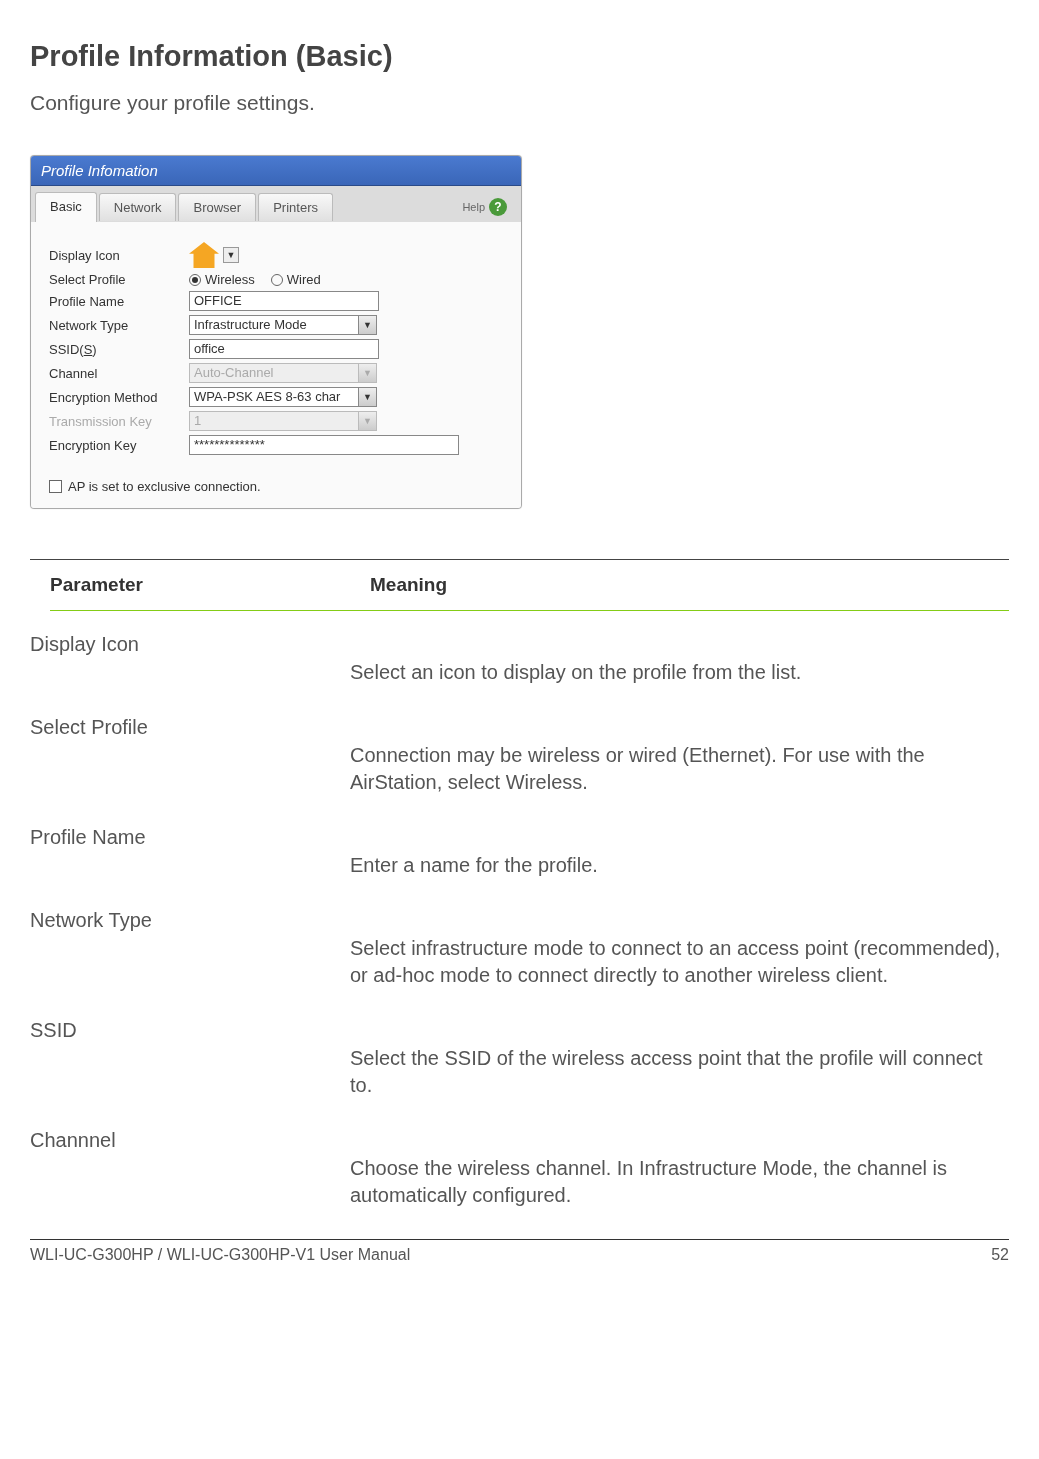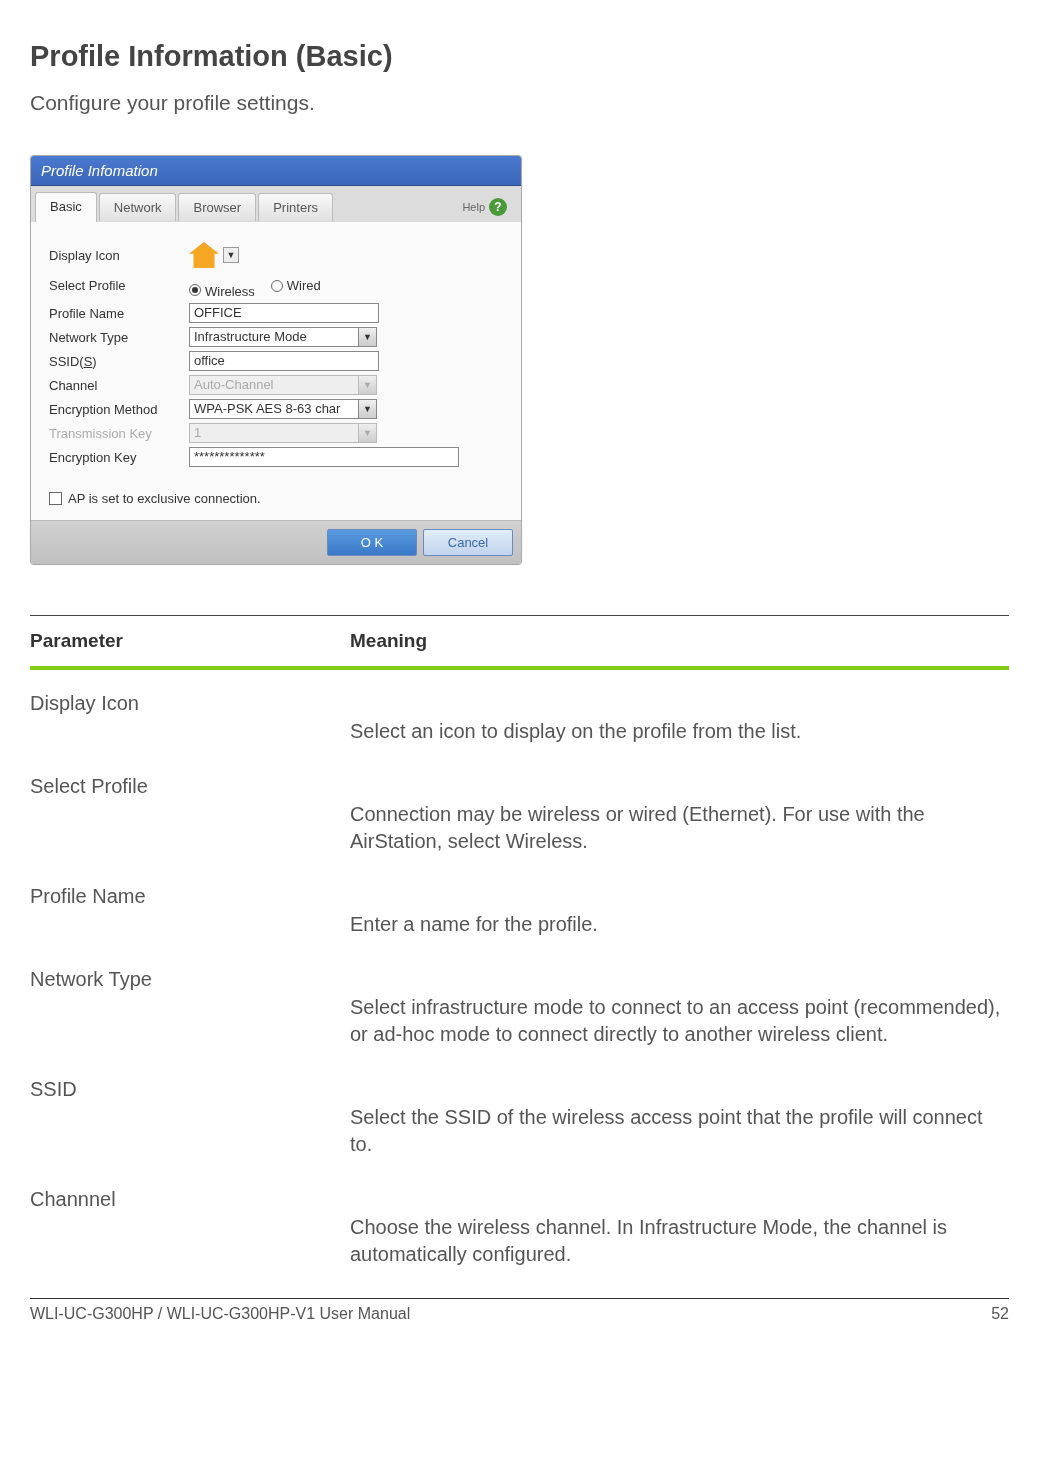--- a/index.html
+++ b/index.html
@@ -246,23 +246,24 @@
     
     .param-divider {
       border-top: 1px solid #444;
       margin-bottom: 14px;
     }
     .param-header {
       display: flex;
       font-weight: bold;
       font-size: 19px;
       color: #333;
-      border-bottom: 4px solid #84cc16;
+      border-bottom: 1px solid #84cc16;
       padding-bottom: 14px;
       margin-bottom: 20px;
+      margin-left: 20px;
     }
     .param-header .col-param {
       width: 320px;
     }
     .param-row {
       display: flex;
       font-size: 20px;
       color: #555;
       margin-bottom: 28px;
       line-height: 1.35;
@@ -316,21 +317,21 @@
         <div class="form-label">Display Icon</div>
         <div class="icon-area">
           <div class="house-icon"></div>
           <div class="icon-dropdown">▼</div>
         </div>
       </div>
 
       <div class="form-row">
         <div class="form-label">Select Profile</div>
         <div class="radio-group">
-          <span style="display:flex;align-items:flex-start;margin-top:12px;">
+          <span style="display:flex;align-items:center;">
             <span class="radio checked"></span>
             <span>Wireless</span>
           </span>
           <span style="display:flex;align-items:center;">
             <span class="radio"></span>
             <span>Wired</span>
           </span>
         </div>
       </div>
 
@@ -382,24 +383,20 @@
         <div class="form-label">Encryption Key</div>
         <div class="text-input wide">**************</div>
       </div>
 
       <div class="checkbox-row">
         <div class="checkbox"></div>
         <span>AP is set to exclusive connection.</span>
       </div>
     </div>
 
-    <div class="dialog-footer">
-      <div class="dlg-btn ok">O K</div>
-      <div class="dlg-btn cancel">Cancel</div>
-    </div>
   </div>
 
   <div class="param-divider"></div>
   <div class="param-header">
     <div class="col-param">Parameter</div>
     <div class="col-meaning">Meaning</div>
   </div>
 
   <div class="param-row">
     <div class="col-param">Display Icon</div>

